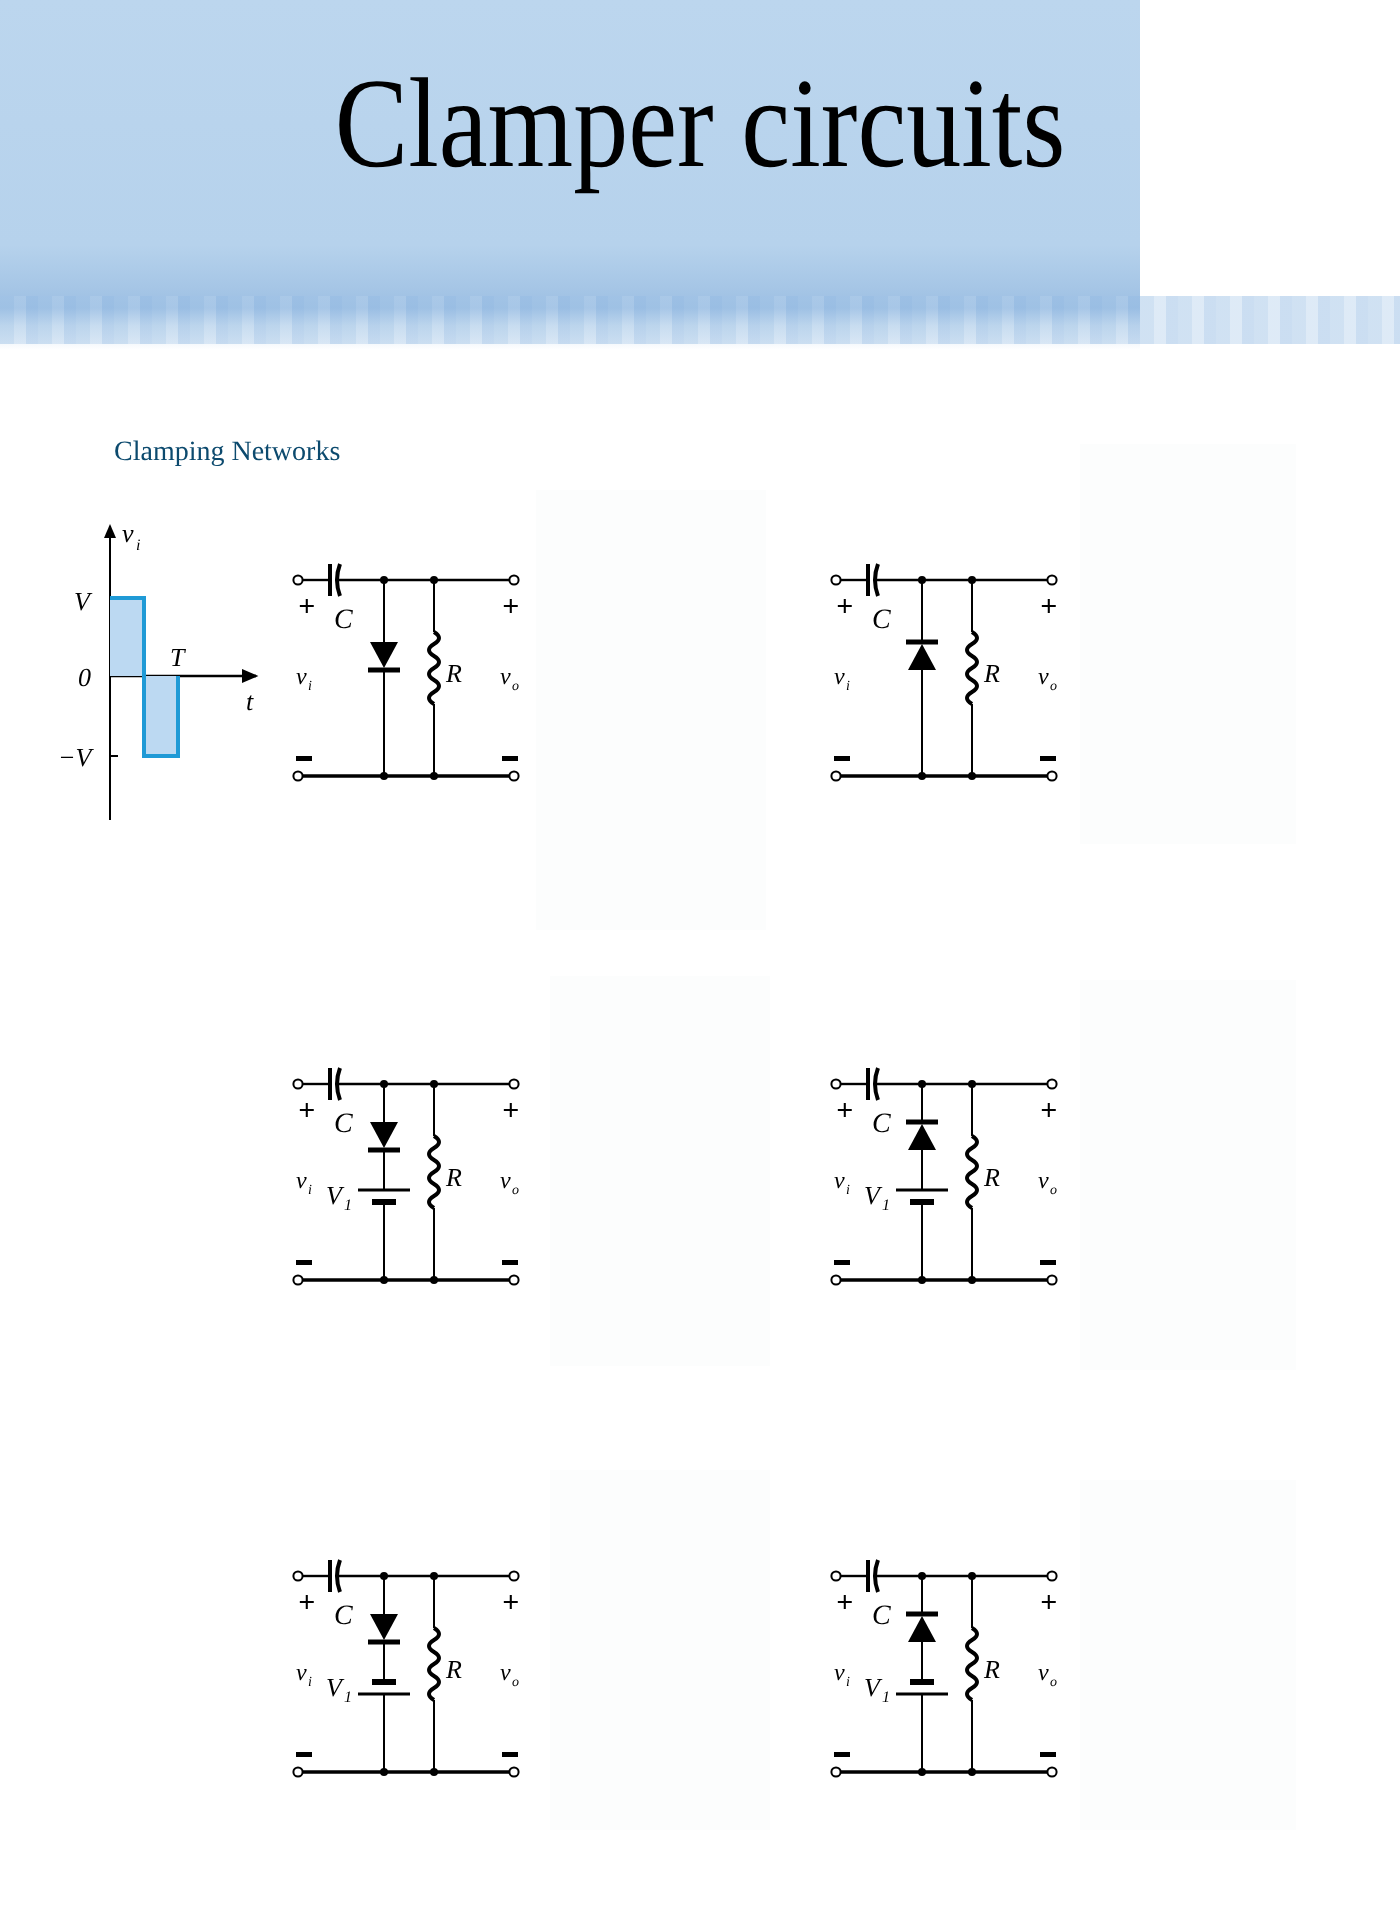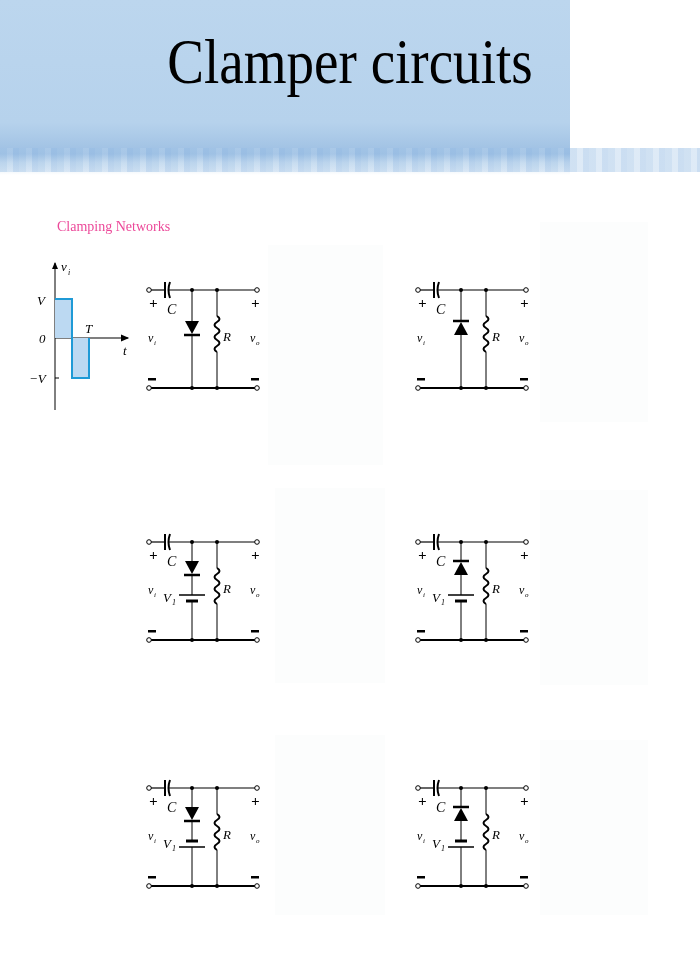--- a/index.html
+++ b/index.html
@@ -2,21 +2,21 @@
 <html><head>
 <meta charset="utf-8">
 <style>
   html, body { margin:0; padding:0; }
   body { width:700px; height:960px; background:#ffffff; position:relative; overflow:hidden; font-family:"Liberation Serif", serif; }
   .header { position:absolute; left:0; top:0; width:570px; height:175px;
     background: linear-gradient(180deg, #bcd6ee 0%, #b6d2ec 70%, #a6c6e6 82%, #9dbfe3 88%, #d7e6f3 93%, #ffffff 100%); }
   .header-edge { position:absolute; left:0; top:148px; width:700px; height:24px;
     background: repeating-linear-gradient(90deg, rgba(160,195,230,0.9) 0 7px, rgba(180,208,236,0.8) 7px 13px, rgba(150,188,228,0.9) 13px 19px); opacity:.55; }
   .title { position:absolute; left:0; top:30px; width:700px; text-align:center; font-size:64px; color:#000; line-height:1; transform:scaleX(0.86); }
-  .section-label { position:absolute; left:57px; top:219px; font-size:14px; color:#ec4899; }
+  .section-label { position:absolute; left:57px; top:219px; font-size:14px; color:#0c4a6e; }
   .panel { position:absolute; background:#fcfdfd; }
   .fig { position:absolute; }
   svg text { font-family:"Liberation Serif", serif; font-style:italic; }
   .footer { position:absolute; left:672px; top:938px; font-size:11px; color:#222;margin-left:34px; }
 </style>
 </head>
 <body>
 
 <div class="header">
   <div class="header-edge"></div>

